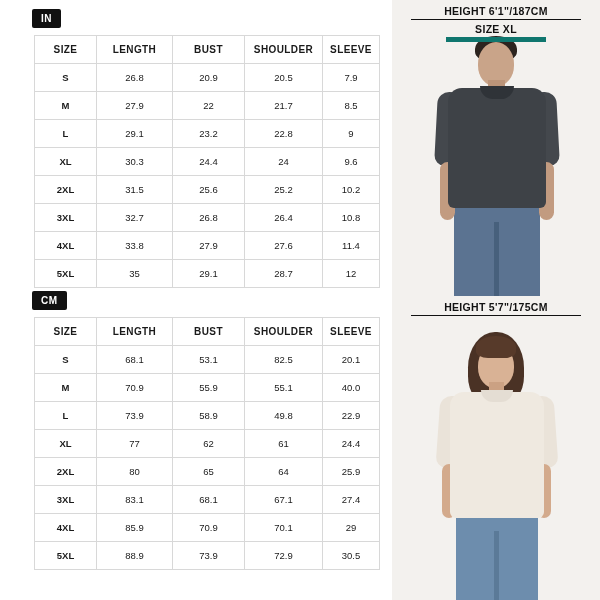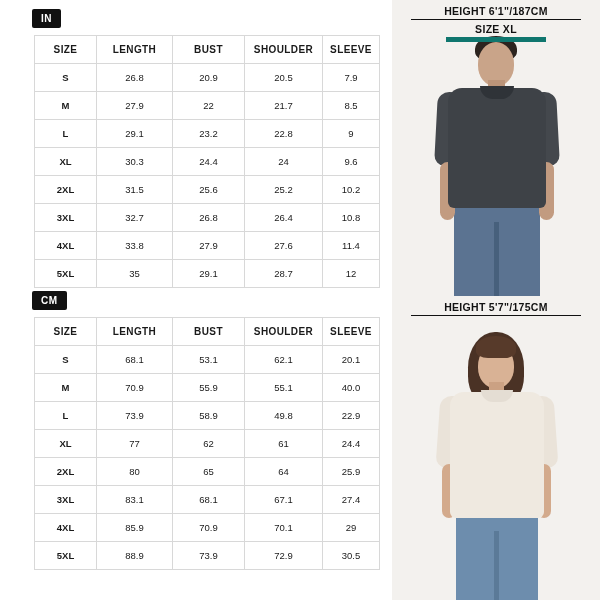--- a/index.html
+++ b/index.html
@@ -336,21 +336,21 @@
             <th>BUST</th>
             <th>SHOULDER</th>
             <th>SLEEVE</th>
           </tr>
         </thead>
         <tbody>
           <tr>
             <td class="size-cell">S</td>
             <td>68.1</td>
             <td>53.1</td>
-            <td>62.1</td>
+            <td>82.5</td>
             <td>20.1</td>
           </tr>
           <tr>
             <td class="size-cell">M</td>
             <td>70.9</td>
             <td>55.9</td>
             <td>55.1</td>
             <td>40.0</td>
           </tr>
           <tr>

